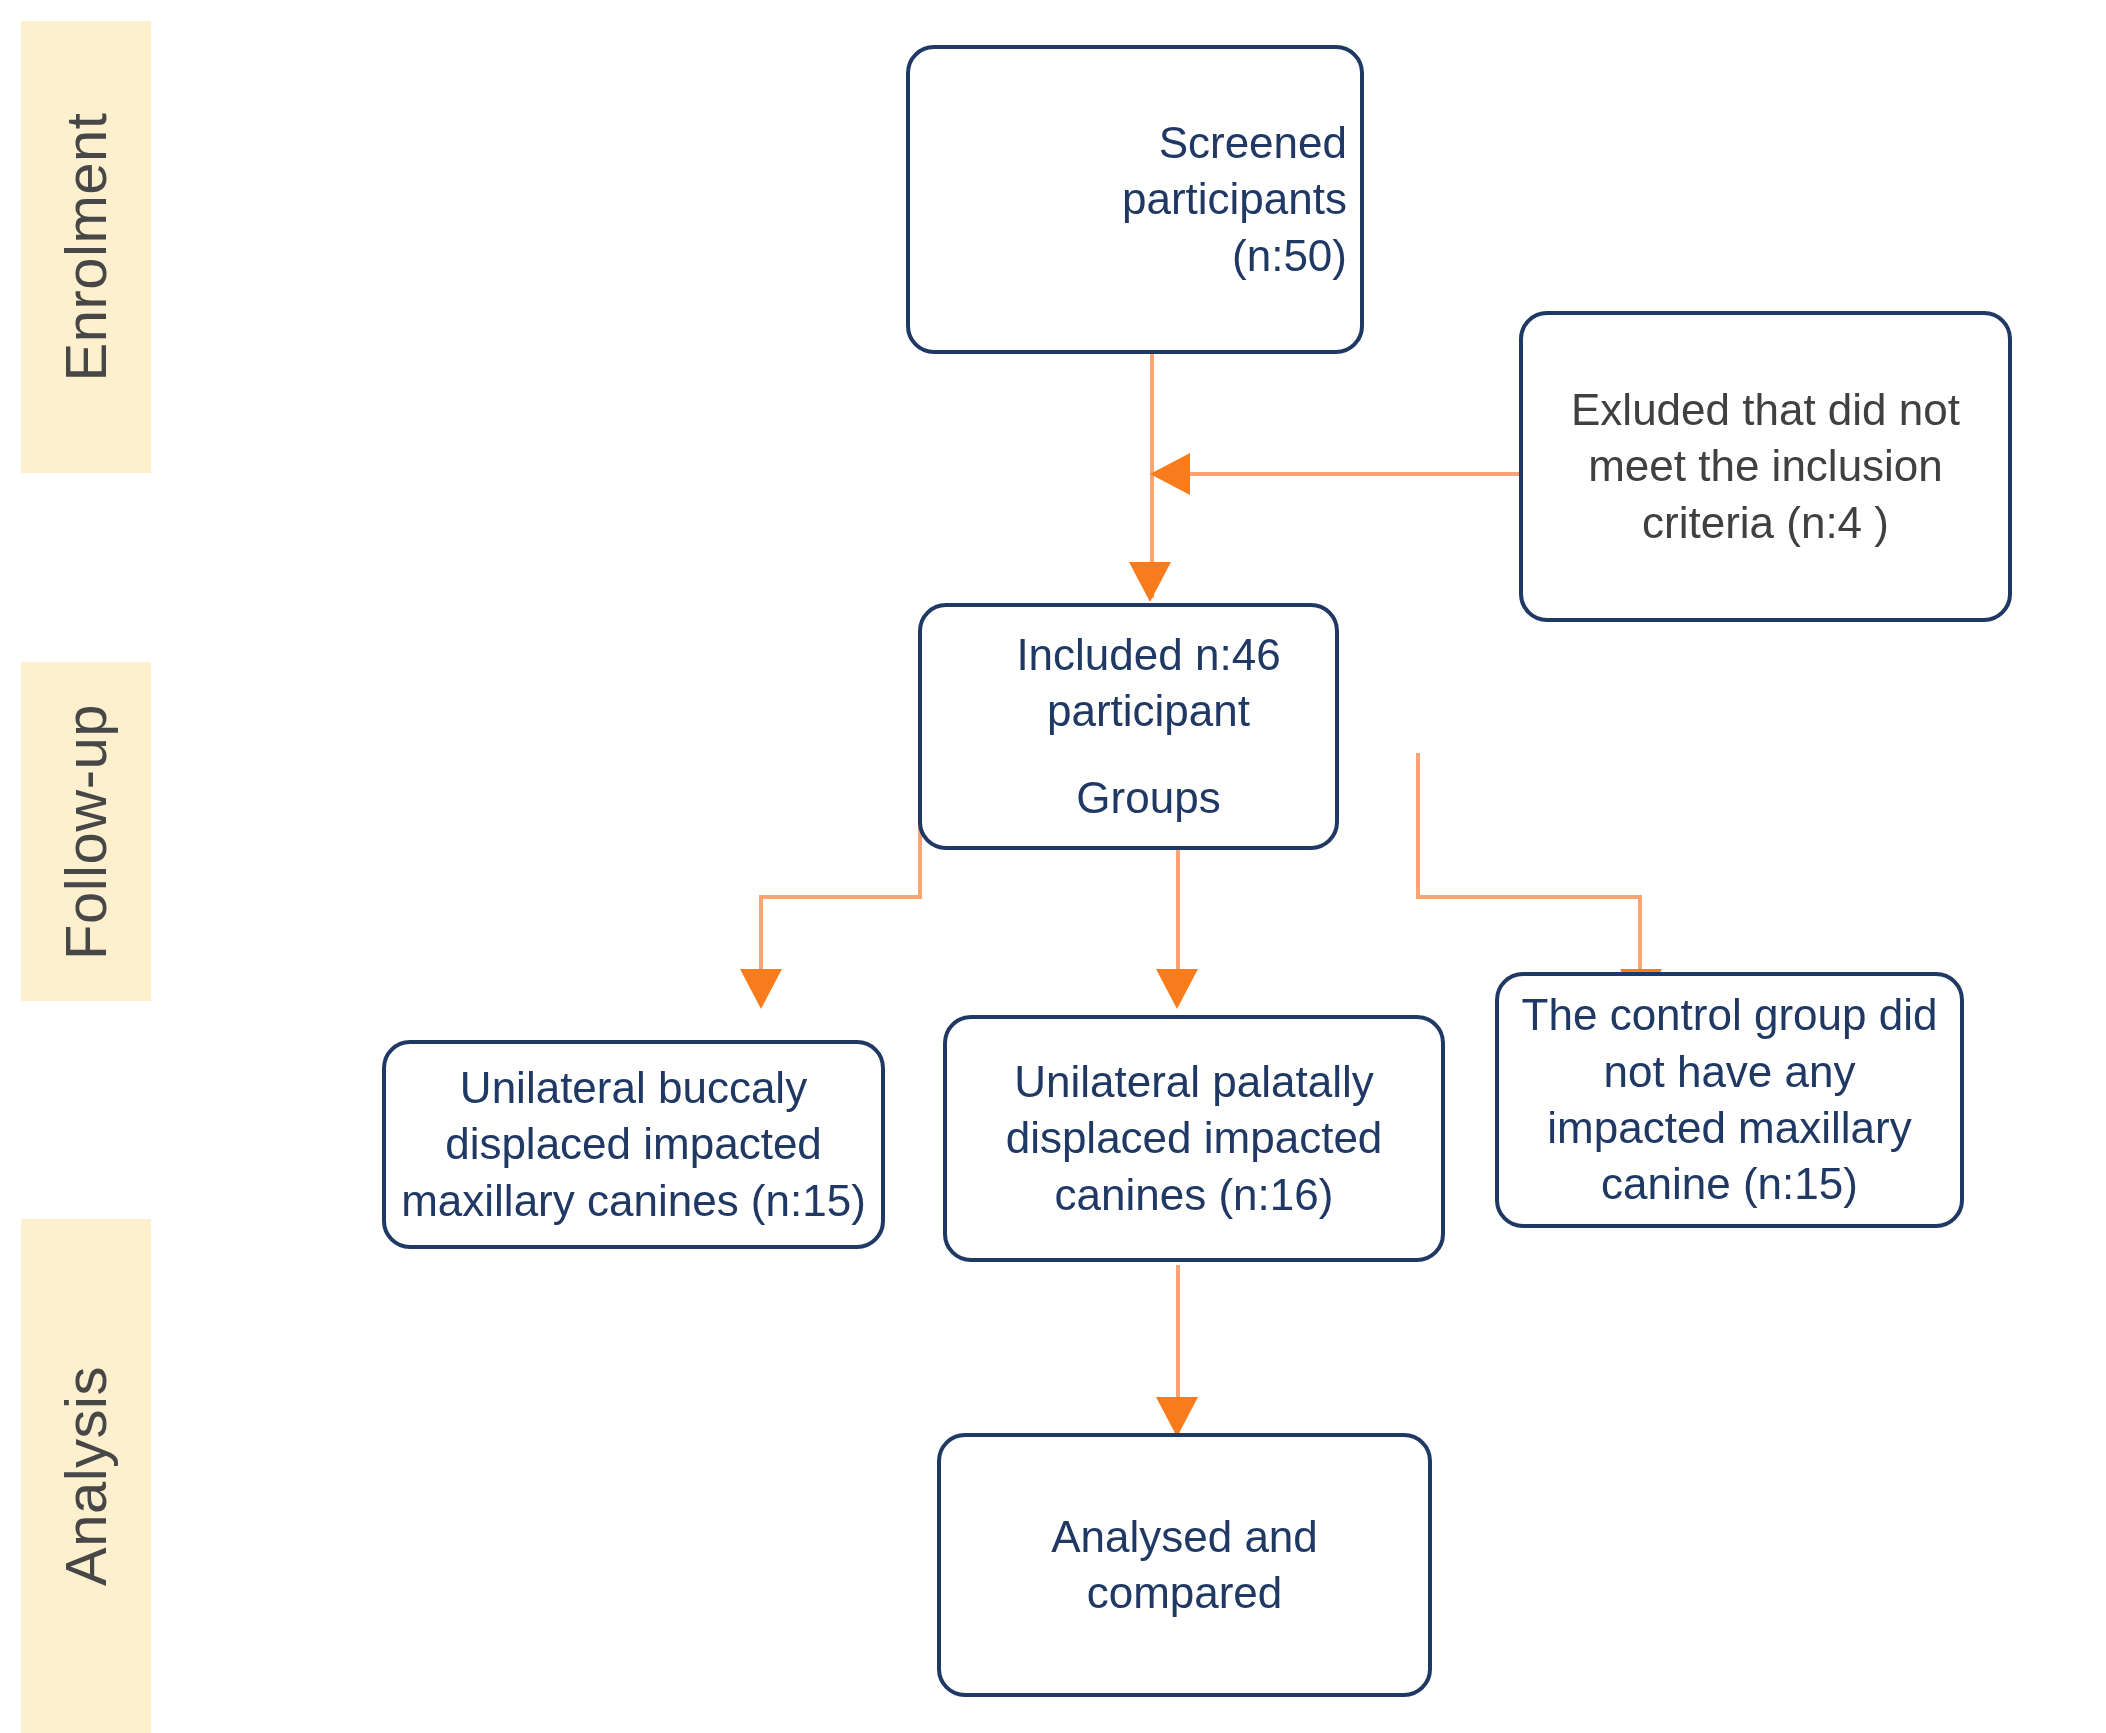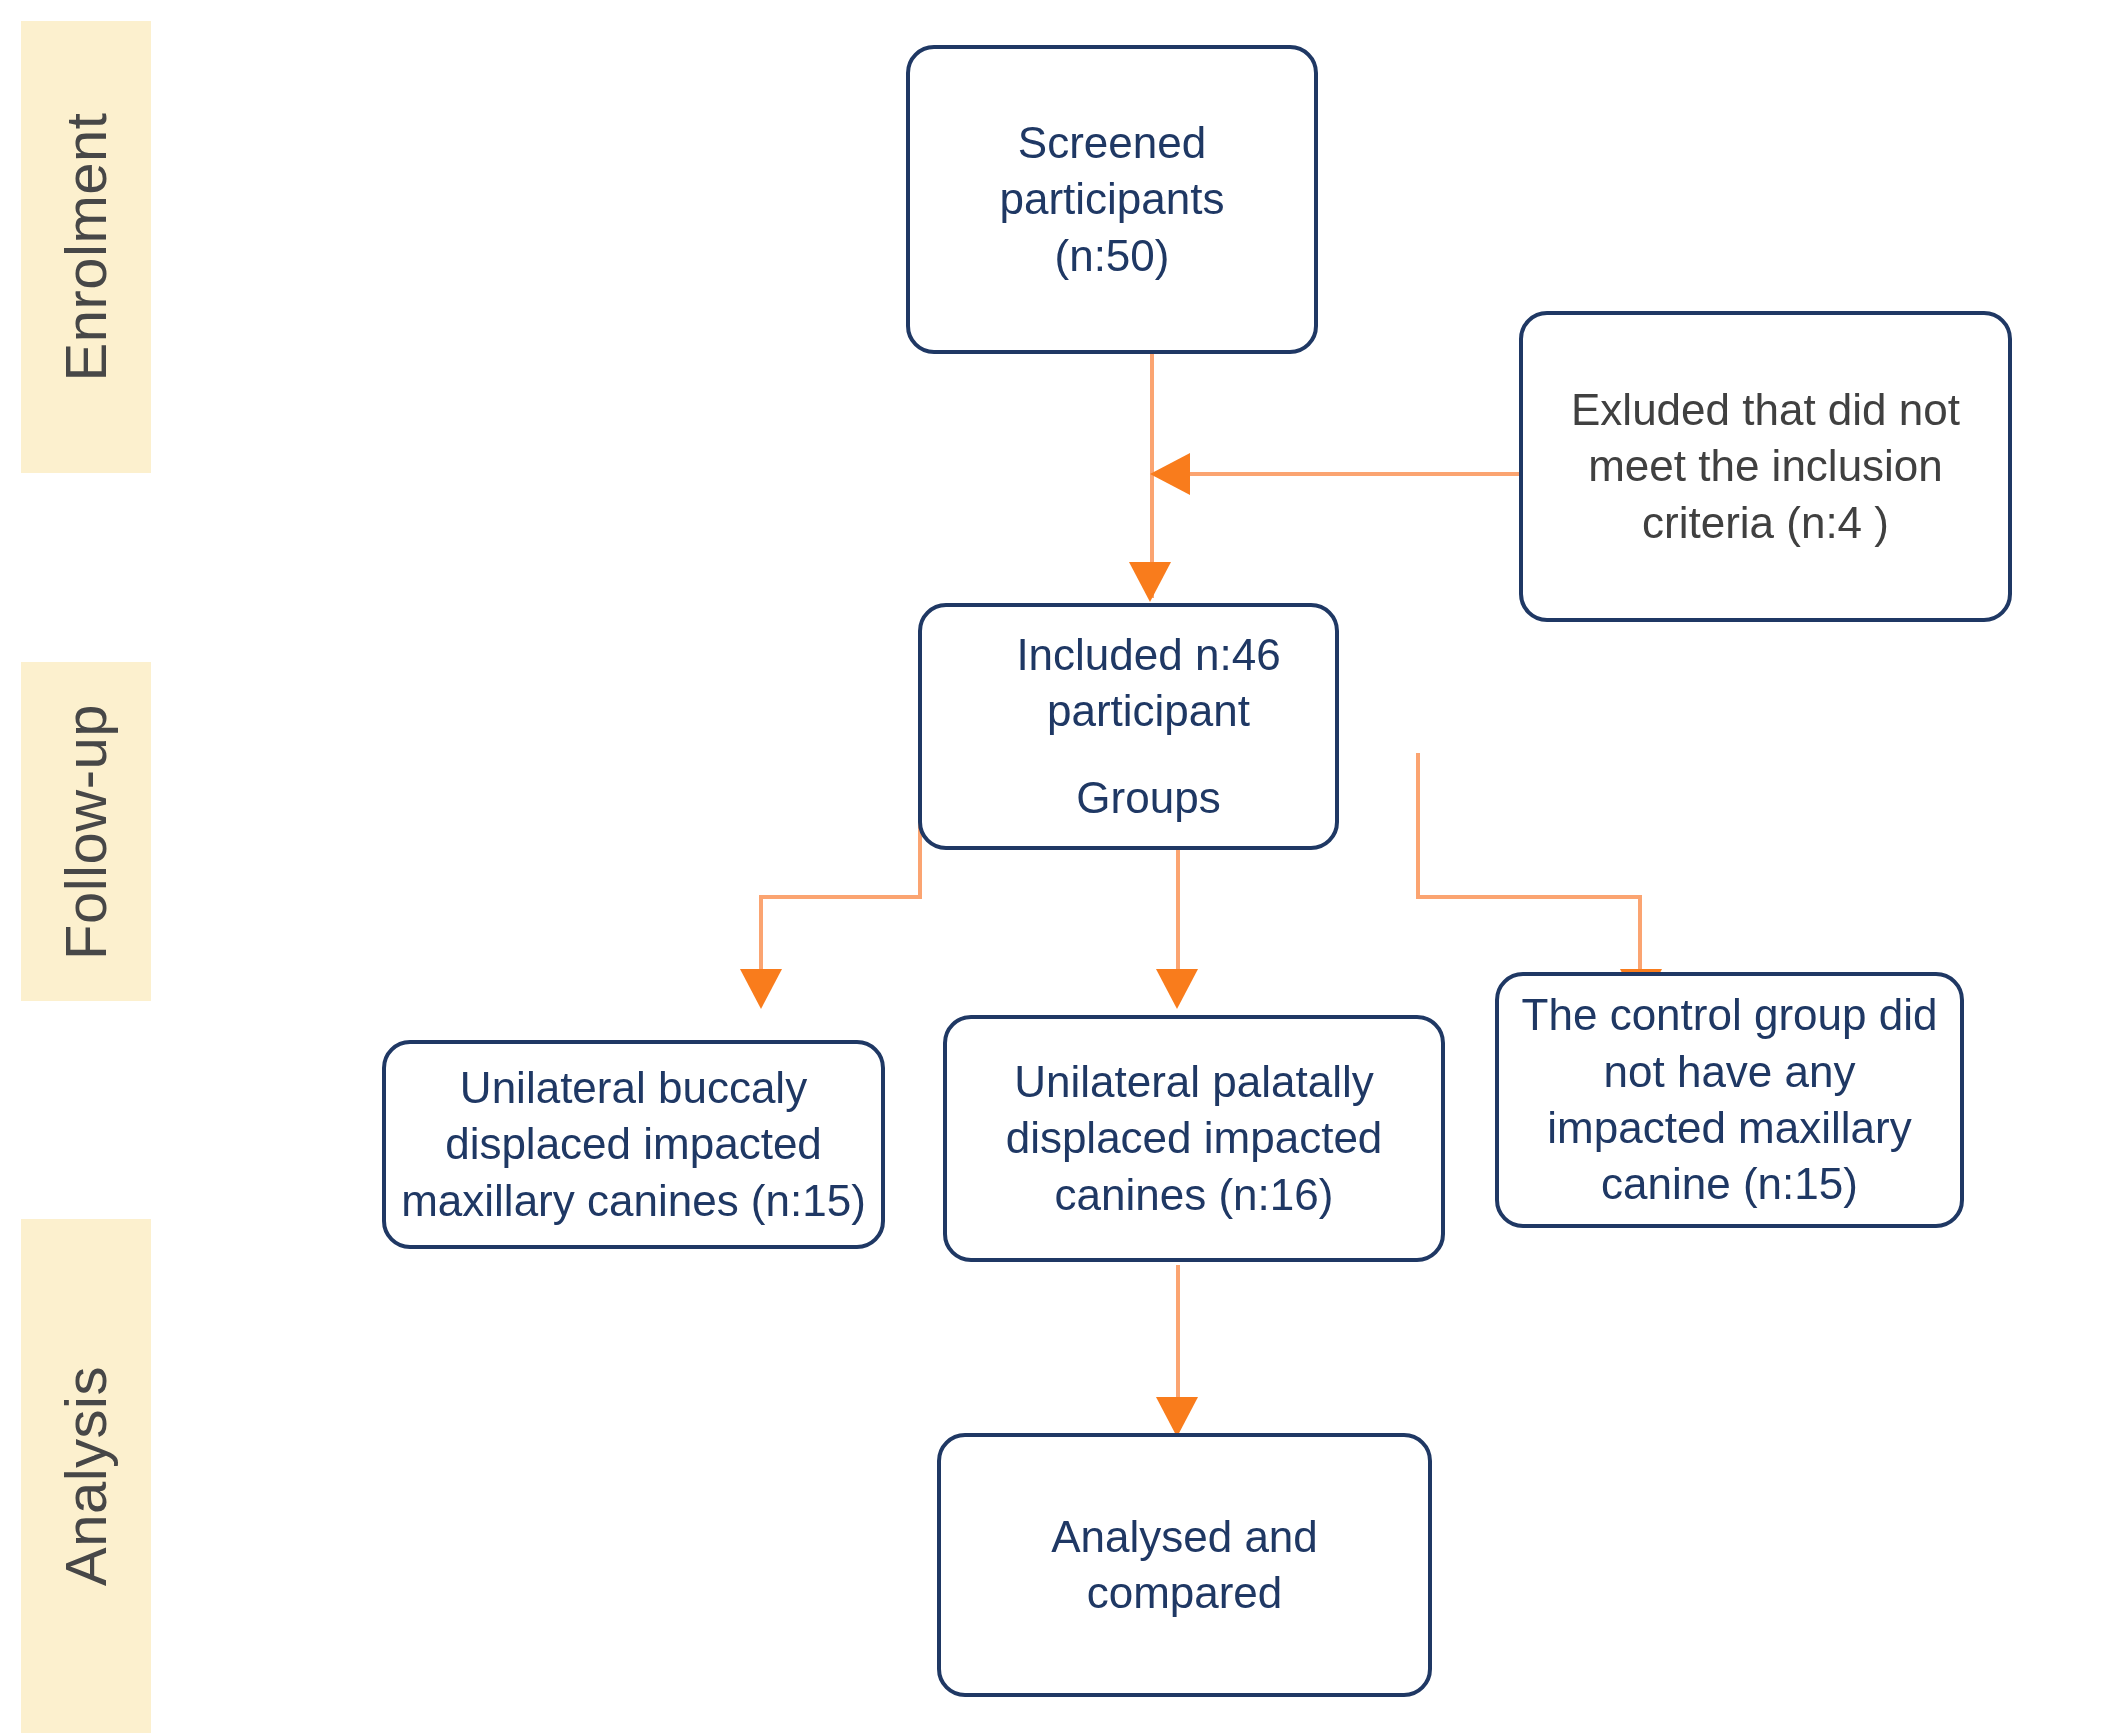--- a/index.html
+++ b/index.html
@@ -120,21 +120,21 @@
   <div class="arrow-down" style="left:1156px; top:969px;"></div>
 
   <div class="conn v" style="left:1416px; top:753px; height:146px;"></div>
   <div class="conn h" style="left:1416px; top:895px; width:224px;"></div>
   <div class="conn v" style="left:1638px; top:895px; height:77px;"></div>
   <div class="arrow-down" style="left:1620px; top:969px;"></div>
 
   <div class="conn v" style="left:1176px; top:1265px; height:137px;"></div>
   <div class="arrow-down" style="left:1156px; top:1397px;"></div>
 
-  <div class="flow-box" style="left:906px; top:45px; width:412px; height:309px;">
+  <div class="flow-box" style="left:906px; top:45px; width:458px; height:309px;text-align:right;">
     <span class="box-text">Screened participants
 (n:50)</span>
   </div>
 
   <div class="flow-box muted" style="left:1519px; top:311px; width:493px; height:311px;">
     <span class="box-text">Exluded that did not meet the inclusion criteria (n:4 )</span>
   </div>
 
   <div class="flow-box" style="left:918px; top:603px; width:421px; height:247px;padding-left:40px;">
     <span class="box-text">

